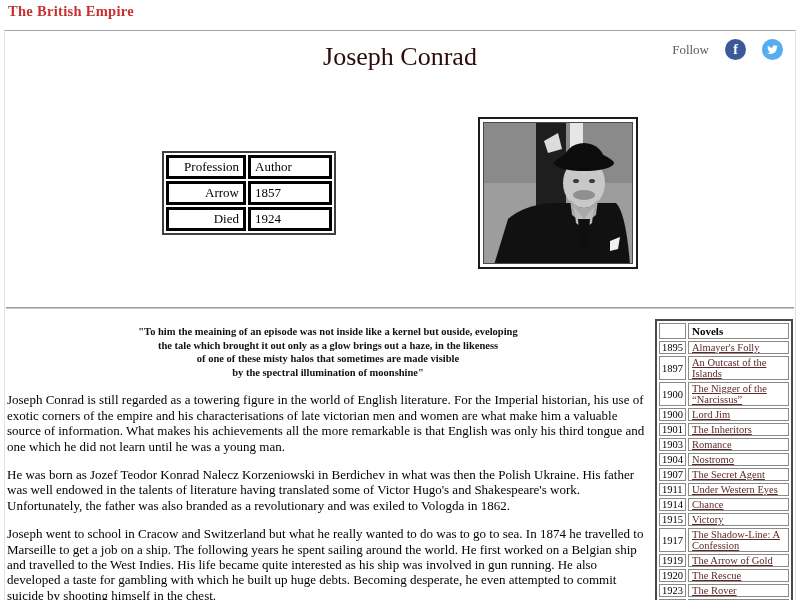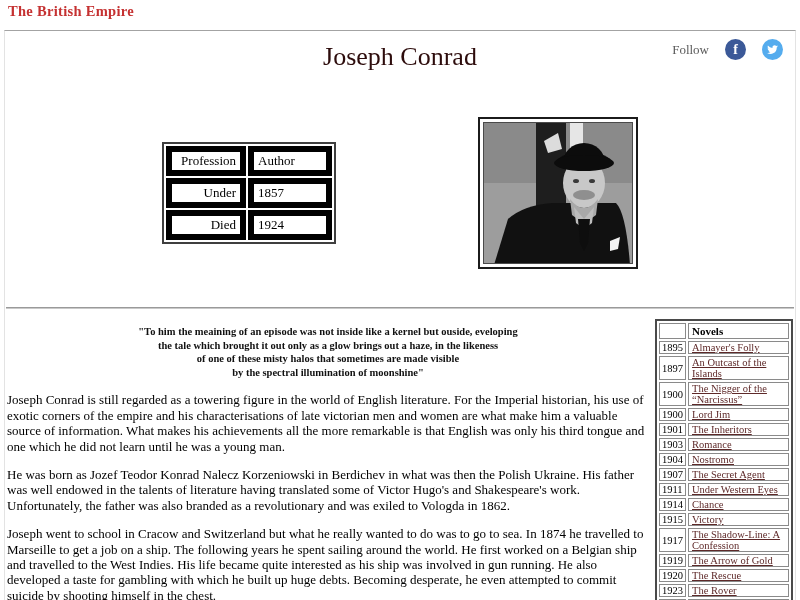--- a/index.html
+++ b/index.html
@@ -58,21 +58,21 @@
     margin-top: 34px;
     display: flex; justify-content: center; align-items: center;
     gap: 142px;
   }
   table.info {
     border-collapse: separate; border-spacing: 2px;
     border: 2px solid #3f3f3f;
     background: #fff;
   }
   table.info td {
-    border: 6px solid #000000;
+    border: 3px solid #000000;
     font-size: 13px; color: #000;
     padding: 1px 4px;
   }
   table.info td.lbl { text-align: right; width: 80px; }
   table.info td.val { text-align: left; width: 84px; white-space: pre-line; }
 
   .photo-frame {
     border: 2px solid #1b1b1b;
     padding: 3px;
     background: #fff;
@@ -156,21 +156,21 @@
   </div>
 
   <div class="band">
     <table class="info">
       <tbody id="info-body">
           <tr>
             <td class="lbl">Profession</td>
             <td class="val">Author</td>
           </tr>
           <tr>
-            <td class="lbl">Under</td>
+            <td class="lbl">Arrow</td>
             <td class="val">1857</td>
           </tr>
           <tr>
             <td class="lbl">Died</td>
             <td class="val">1924</td>
           </tr>
         </tbody>
     </table>
     <div class="photo-frame">
       <div class="photo-inner">

